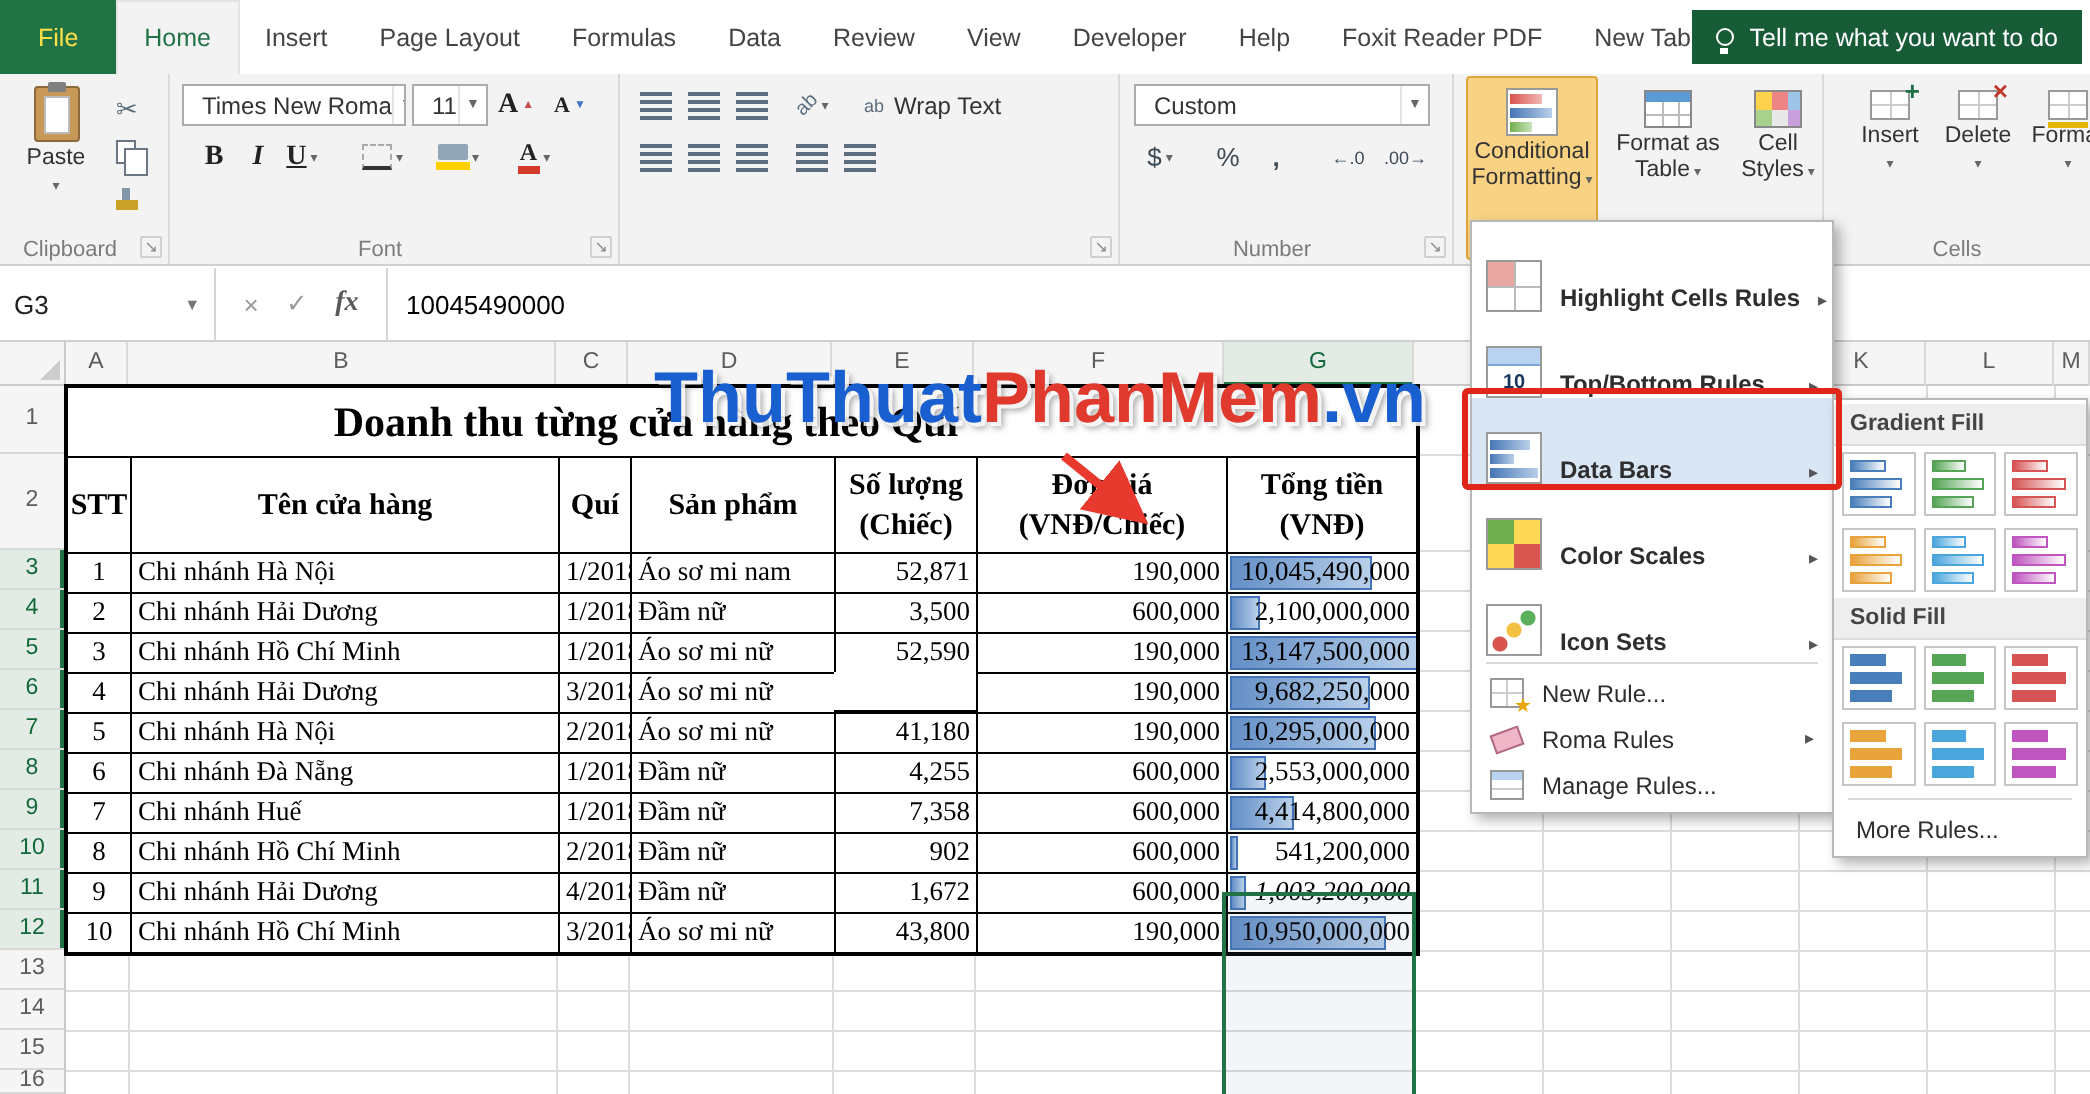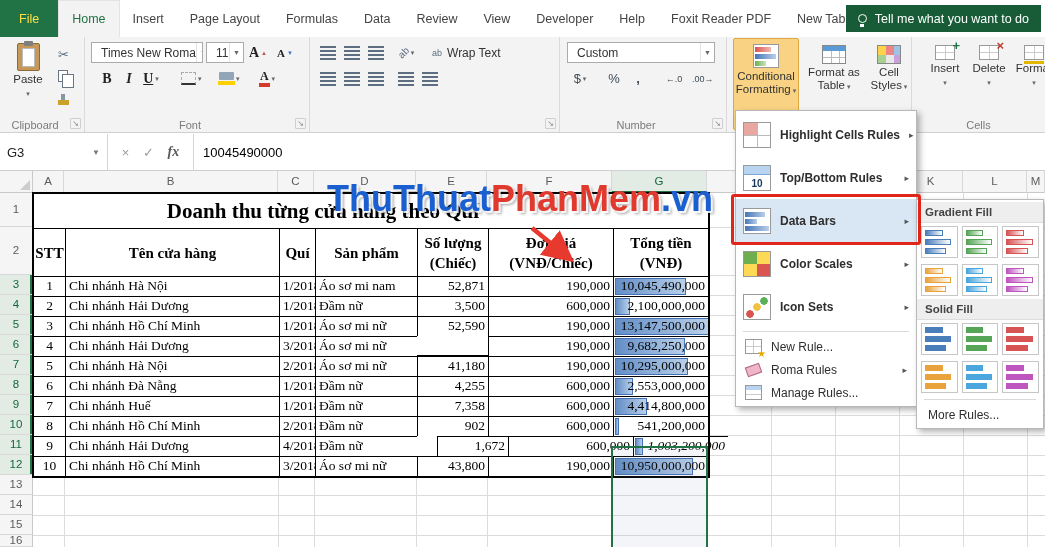--- a/index.html
+++ b/index.html
@@ -124,21 +124,21 @@
 
 
 #watermark{position:absolute;left:327px;top:178px;z-index:60;font-size:36px;font-weight:bold;white-space:nowrap;letter-spacing:0;
  text-shadow:2px 2px 0 rgba(255,255,255,.85),3px 3px 3px rgba(0,0,0,.35)}
 
 
 #red-arrow{position:absolute;left:515px;top:218px;z-index:70}
 
 
 #cfmenu{position:absolute;left:735px;top:110px;width:182px;background:#fff;border:1px solid #b8b8b8;box-shadow:3px 3px 6px rgba(0,0,0,.3);z-index:200;padding:2px 0}
-.cfitem{height:43px;display:flex;align-items:center;padding:0 7px;gap:9px}
+.cfitem{height:43px;display:flex;align-items:flex-end;padding:0 7px;gap:9px}
 .cfitem.hl{background:#d9e7f5}
 .cflabel{font-size:12px;font-weight:600;color:#2e2e2e;flex:1;white-space:nowrap}
 .cfarrow{color:#555;font-size:9px}
 .cfsep{height:1px;background:#d9d9d9;margin:3px 7px}
 .cfsmall{height:23px;display:flex;align-items:center;gap:9px;padding:0 9px;font-size:12px;color:#2e2e2e;white-space:nowrap}
 .cfsmall .cflabel{font-weight:normal}
 .cficon{width:28px;height:26px;flex:0 0 auto;background-color:#fff;border:1px solid #9a9a9a}
 .highlight-cells-rules-icon{background-image:
  linear-gradient(#e9a7a2,#e9a7a2),
  linear-gradient(#bbb,#bbb),
@@ -564,21 +564,21 @@
           <div class="t-cell t-d al-r total-cell" style="width: 95px;">
             <div class="dbar" style="width: 4%; background: linear-gradient(to right, rgb(99, 142, 198), rgb(185, 208, 234));"></div>
             <span>541,200,000</span>
           </div>
         </div>
         <div class="t-row t-drow">
           <div class="t-cell t-d al-c" style="width: 31px;">9</div>
           <div class="t-cell t-d al-l" style="width: 214px;">Chi nhánh Hải Dương</div>
           <div class="t-cell t-d al-c" style="width: 36px;">4/2018</div>
           <div class="t-cell t-d al-l" style="width: 102px;">Đầm nữ</div>
-          <div class="t-cell t-d al-r" style="width: 71px; margin-left: 20px;">1,672</div>
+          <div class="t-cell t-d al-r" style="width: 71px;">1,672</div>
           <div class="t-cell t-d al-r" style="width: 125px;">600,000</div>
           <div class="t-cell t-d al-r total-cell" style="width: 95px; font-style: italic;">
             <div class="dbar" style="width: 8%; background: linear-gradient(to right, rgb(99, 142, 198), rgb(185, 208, 234));"></div>
             <span>1,003,200,000</span>
           </div>
         </div>
         <div class="t-row t-drow">
           <div class="t-cell t-d al-c" style="width: 31px;">10</div>
           <div class="t-cell t-d al-l" style="width: 214px;">Chi nhánh Hồ Chí Minh</div>
           <div class="t-cell t-d al-c" style="width: 36px;">3/2018</div>

